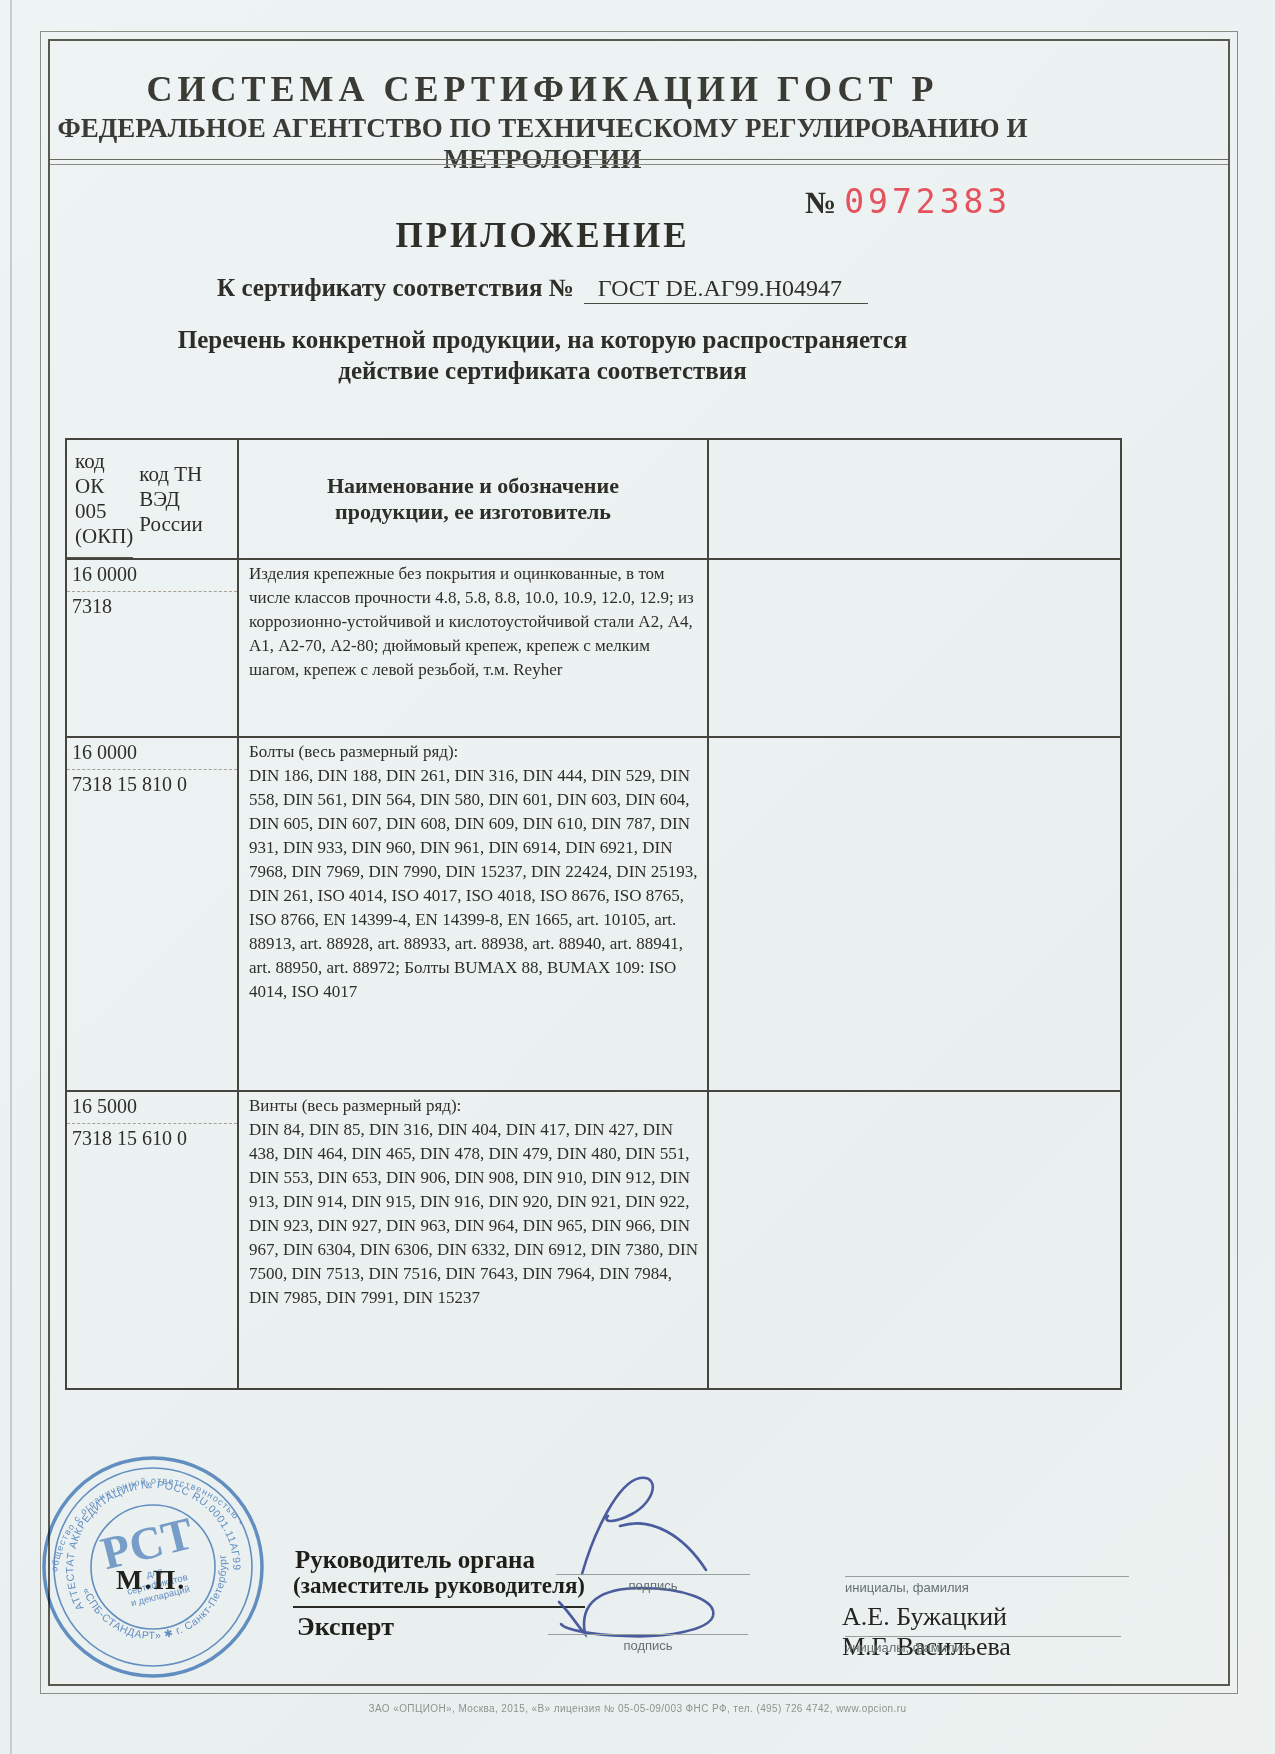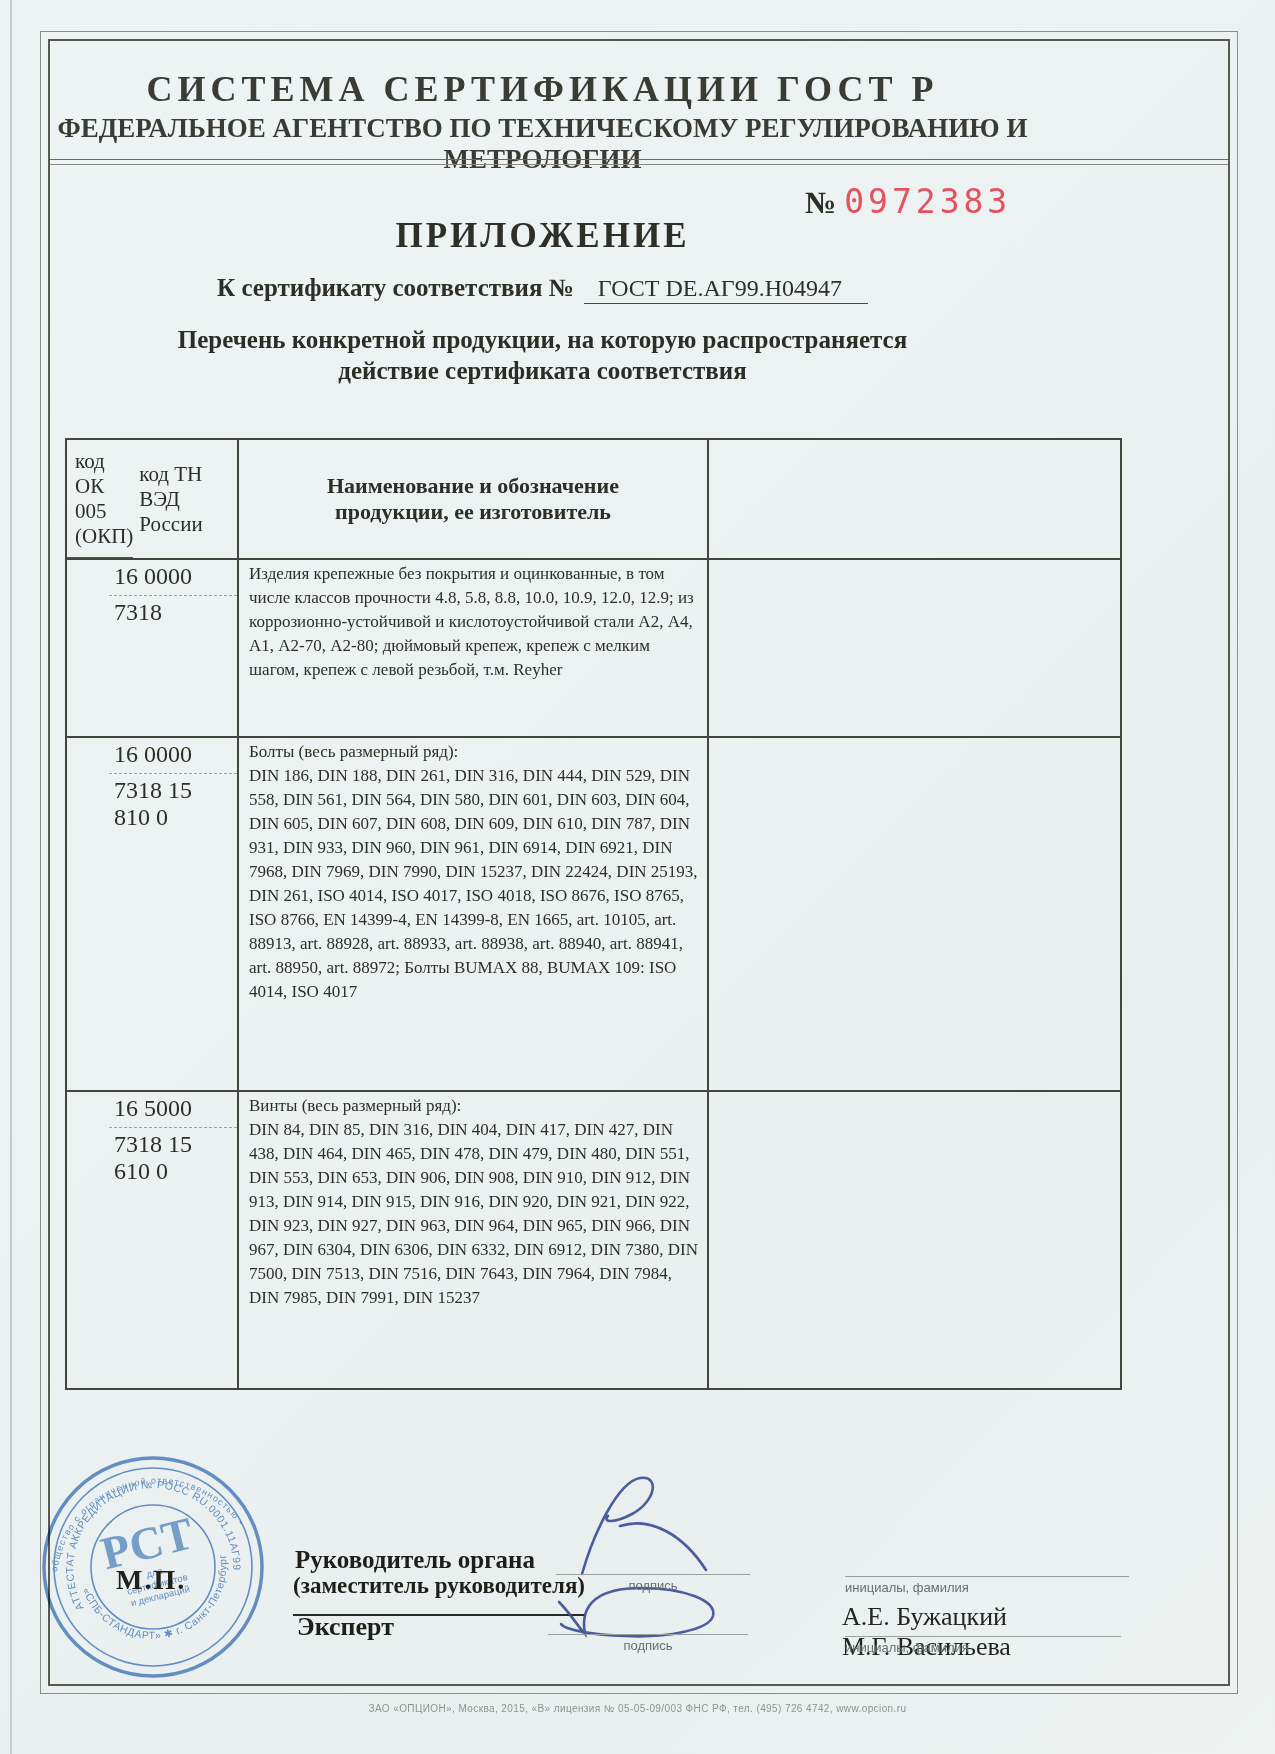--- a/index.html
+++ b/index.html
@@ -41,33 +41,33 @@
   .c1{border-right:2px solid #45453d;}
   .c2{border-right:2px solid #45453d;}
   .t-head{min-height:118px;}
   .t-head .c1{display:flex;font-size:21px;}
   .h-sub1{flex:0 0 56px;display:flex;align-items:center;padding-left:8px;border-bottom:1px solid #55554b;}
   .h-sub2{flex:1;display:flex;align-items:center;padding-left:6px;}
   .t-head .c2,.t-head .c3{display:flex;align-items:center;justify-content:center;text-align:center;
         font-size:22px;font-weight:700;}
   .t-head .c2{padding:0 62px;}
   .t-head .c3{padding:0 40px;}
-  .body-row .c1{font-size:24px;margin-left:42px;}
+  .body-row .c1{font-size:20px;}
   .code1{padding:3px 6px 5px 5px;border-bottom:1px dashed #a8a095;}
   .code2{padding:3px 6px 4px 5px;}
   .body-row .c2{font-size:17px;line-height:24px;padding:2px 8px 6px 10px;}
   .cell-title:empty{display:none;}
   .row-1{min-height:176px;} .row-2{min-height:352px;} .row-3{min-height:296px;}
 
   
   .stamp{position:absolute;left:36px;top:1450px;opacity:.9;mix-blend-mode:multiply;}
   .mp{position:absolute;left:116px;top:1564px;font-size:28px;font-weight:700;letter-spacing:2px;color:#21211c;}
   .role1a{position:absolute;left:295px;top:1546px;font-size:25px;font-weight:700;color:#1f1f1a;}
   .role1b{position:absolute;left:293px;top:1573px;font-size:23px;font-weight:700;color:#1f1f1a;
-          border-bottom:2.5px solid #2a2a24;padding-bottom:15px;}
+          border-bottom:2.5px solid #2a2a24;padding-bottom:7px;}
   .role2{position:absolute;left:297px;top:1612px;font-size:26px;font-weight:700;color:#1f1f1a;}
   .sigline{position:absolute;height:1px;background:#98a09e;}
   .sl1{left:556px;top:1574px;width:194px;}
   .sl2{left:548px;top:1634px;width:200px;}
   .sigcap{position:absolute;font-family:"Liberation Sans",sans-serif;font-size:13px;color:#65716f;text-align:center;}
   .sc1{left:556px;width:194px;top:1578px;}
   .sc2{left:548px;width:200px;top:1638px;}
   .nameline{position:absolute;height:1px;background:#98a09e;}
   .nl1{left:845px;top:1576px;width:284px;}
   .nl2{left:845px;top:1636px;width:276px;}

